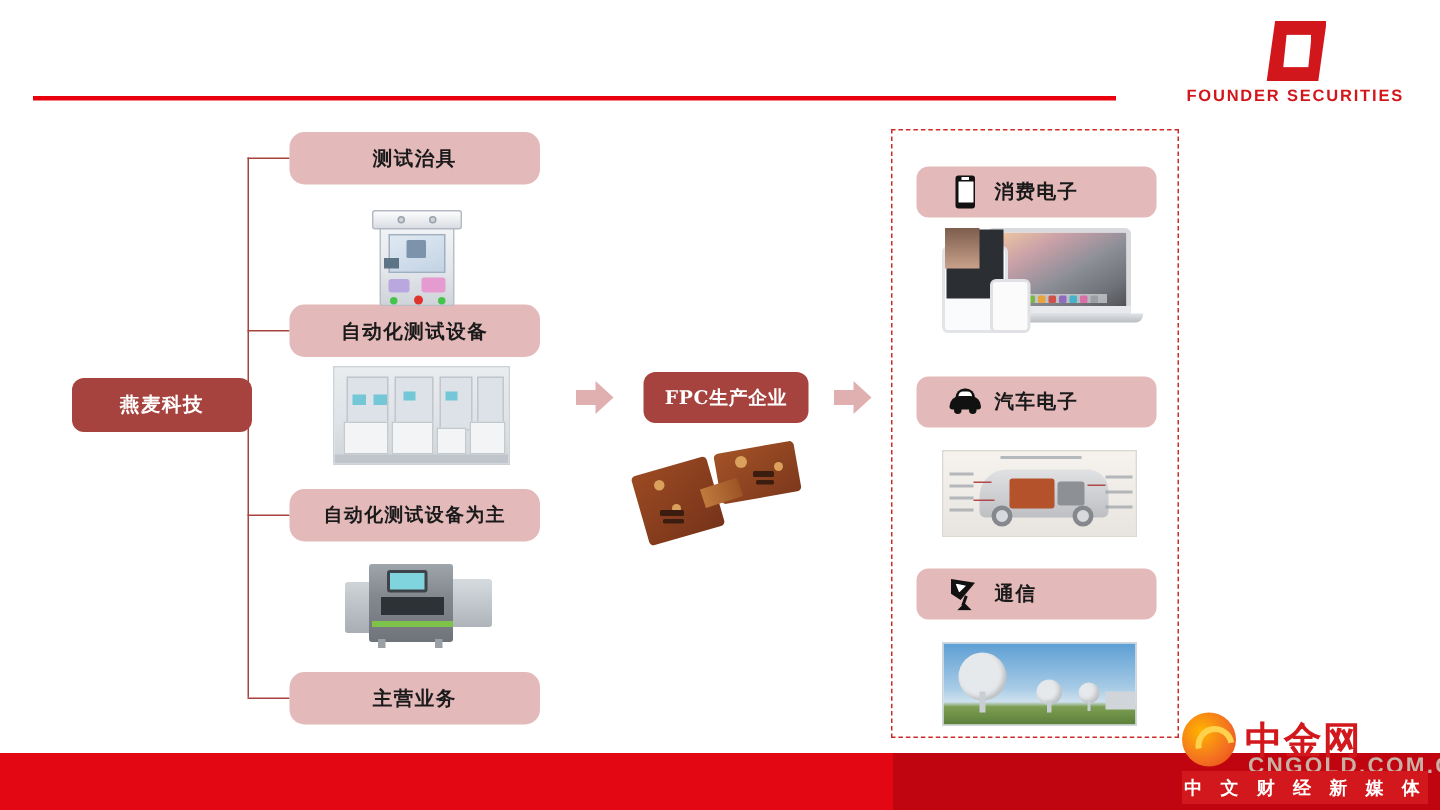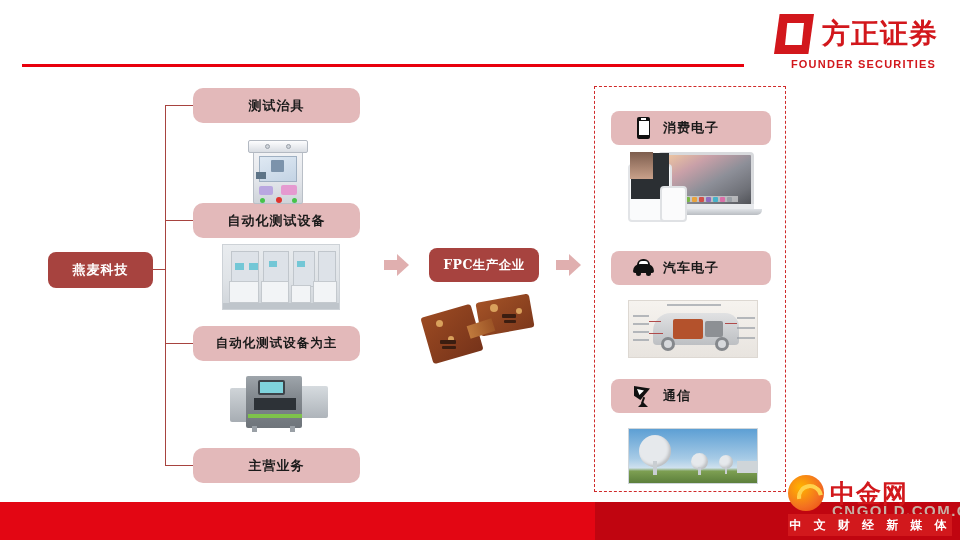--- a/index.html
+++ b/index.html
@@ -47,21 +47,21 @@
     line-height:1;
   }
   .logo-en {
     font-size:11px; font-weight:bold; color:#d2171c;
     letter-spacing:1.2px; margin-top:4px; align-self:flex-end;
     margin-right:2px;
   }
 
   
   .root-box {
-    position:absolute; left:48px; top:252px; width:105px; height:36px;
+    position:absolute; left:48px; top:252px; width:120px; height:36px;
     background:#a7433f; border-radius:8px;
     display:flex; align-items:center; justify-content:center;
     color:#ffffff; font-size:13px; font-weight:bold;
     font-family:"DejaVu Serif","Liberation Serif",serif;
     letter-spacing:1px;
   }
 
   
   .conn { position:absolute; background:#a7433f; }
   .conn.v { width:1.4px; }
@@ -294,21 +294,20 @@
 <div class="slide">
 
   <div class="title-rule"></div>
 
   <div class="logo">
     <div class="logo-row">
       <div class="logo-mark">
         <div class="outer"></div>
           <div class="inner"></div>
       </div>
-      <div class="logo-cn">方正证券</div>
     </div>
     <div class="logo-en">FOUNDER SECURITIES</div>
   </div>
 
   <div class="root-box">燕麦科技</div>
 
   <div class="conn h" style="left:148px;top:269px;width:18px;"></div>
   <div class="conn v" style="left:165px;top:105px;height:360px;"></div>
   <div class="conn h" style="left:165px;top:105px;width:28px;"></div>
   <div class="conn h" style="left:165px;top:220px;width:28px;"></div>

